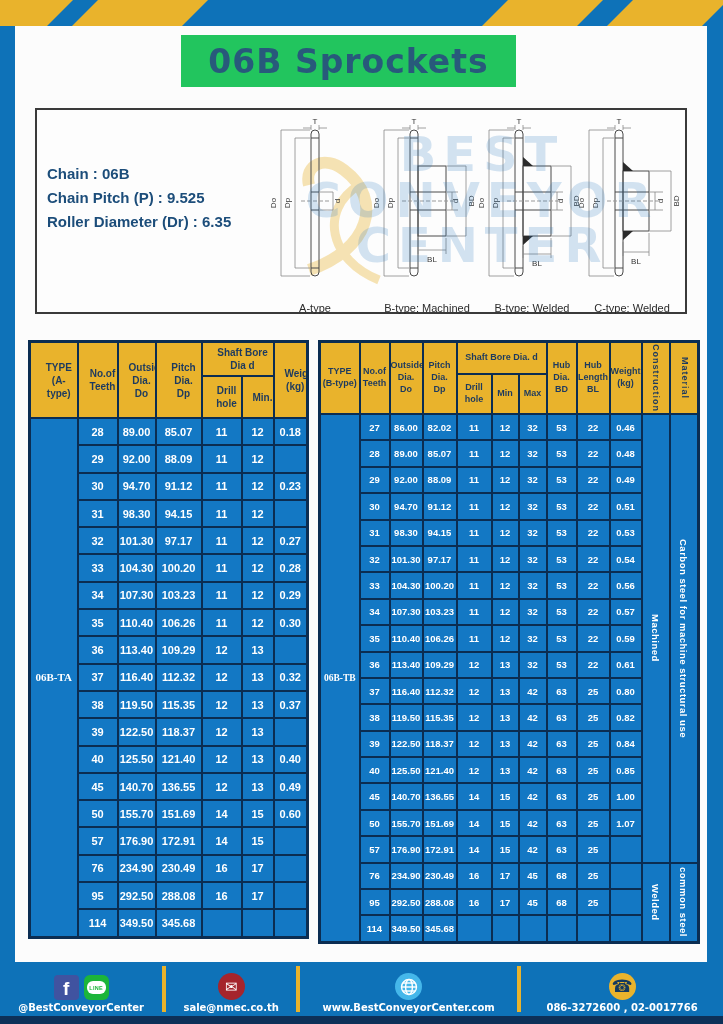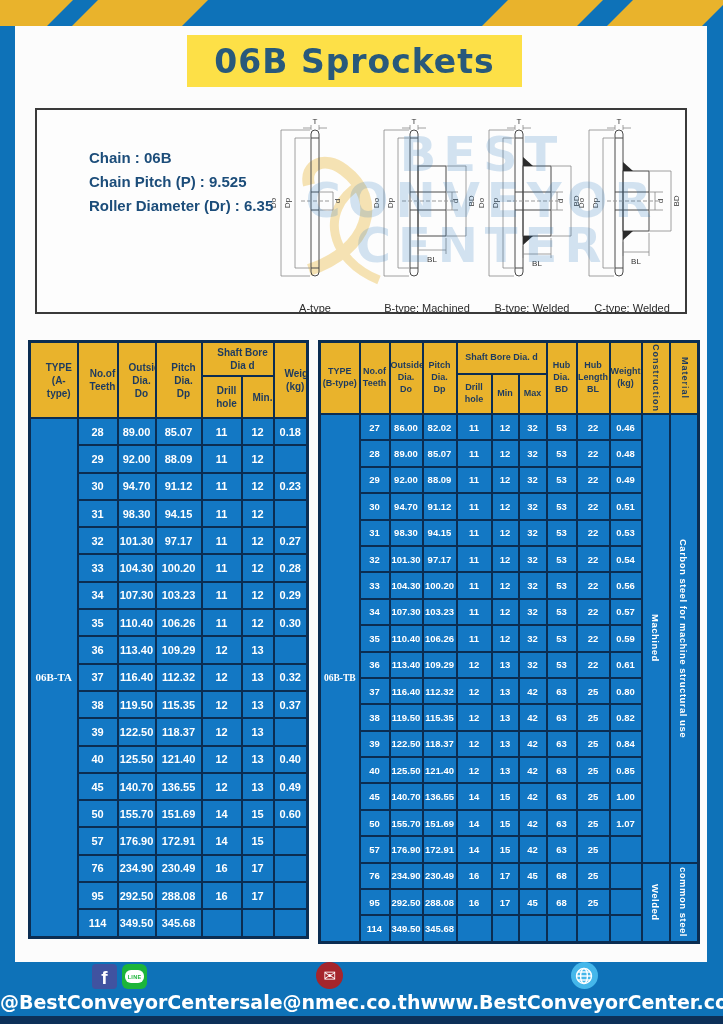--- a/index.html
+++ b/index.html
@@ -3,27 +3,27 @@
 <meta charset="utf-8">
 <style>
   html,body{margin:0;padding:0;background:#555;}
   .page{position:relative;width:723px;height:1024px;background:#0e72b8;overflow:hidden;
         font-family:"Liberation Sans",sans-serif;margin:0 auto;}
   
   .stripe{position:absolute;top:0;height:26px;width:95px;background:#e9b32c;transform:skewX(-45deg);}
   
   .panel{position:absolute;left:15px;top:26px;width:692px;height:936px;background:#fcfcfc;}
   
-  .title-banner{position:absolute;left:187px;top:35px;width:335px;height:52px;background:#fde047;
+  .title-banner{position:absolute;left:181px;top:35px;width:335px;height:52px;background:#22c55e;
         display:flex;align-items:center;justify-content:center;}
   .title-banner span{font-family:"DejaVu Sans",sans-serif;font-weight:bold;font-size:33px;color:#28597b;letter-spacing:1px;}
   
   .draw-panel{position:absolute;left:35px;top:108px;width:652px;height:206px;border:2px solid #3a3a3a;
         background:#fdfdfd;box-sizing:border-box;}
-  .specs{position:absolute;left:10px;top:36px;width:305px;z-index:3;margin-left:42px;}
+  .specs{position:absolute;left:10px;top:52px;width:305px;z-index:3;}
   .spec-line{font-size:15px;font-weight:bold;color:#1c4d7a;line-height:24px;white-space:nowrap;}
   .watermark{position:absolute;left:245px;top:22px;width:400px;text-align:center;z-index:2;pointer-events:none;
         font-family:"DejaVu Sans",sans-serif;font-weight:bold;font-size:48px;letter-spacing:7px;
         line-height:0.95;color:rgba(38,120,188,0.20);}
   .swirl{position:absolute;left:252px;top:30px;z-index:1;pointer-events:none;opacity:0.35;}
   .fig{position:absolute;top:6px;display:flex;flex-direction:column;align-items:center;z-index:1;}
   .fig-caption{font-size:11px;color:#2b2b2b;margin-top:16px;white-space:nowrap;}
   .fig svg text{font-family:"Liberation Sans",sans-serif;}
   
   .tbl{border-collapse:collapse;table-layout:fixed;position:absolute;border:3px solid #0b2d52;}
@@ -40,21 +40,21 @@
   .tbl-a thead tr:last-child th{height:40px;}
   .tbl-b thead tr:first-child th{height:30px;}
   .tbl-b thead tr:last-child th{height:38px;}
   .type-cell{font-size:11px;font-family:Liberation Serif, serif;}
   .th-vert{writing-mode:vertical-rl;letter-spacing:1px;font-size:10px;white-space:nowrap;text-align:center;}
   .vert-cell{writing-mode:vertical-rl;letter-spacing:0.5px;font-size:9.5px;text-align:center;white-space:nowrap;}
   
   .footer{position:absolute;left:0;top:962px;width:723px;height:54px;display:flex;align-items:stretch;}
   .fgroup{display:flex;flex-direction:column;align-items:center;justify-content:flex-end;padding-bottom:3px;}
   .ficons{display:flex;gap:5px;align-items:center;margin-bottom:2px;}
-  .ftext{font-family:"DejaVu Sans",sans-serif;font-weight:bold;color:#fff;font-size:19px;white-space:nowrap;}
+  .ftext{font-family:"DejaVu Sans",sans-serif;font-weight:bold;color:#fff;font-size:10px;white-space:nowrap;}
   .fsep{width:4px;background:#e9b32c;margin:4px 0;}
   .icon-fb{width:25px;height:25px;background:#4053a0;border-radius:4px;color:#fff;font-weight:bold;
         font-size:19px;display:flex;align-items:flex-end;justify-content:center;line-height:23px;}
   .icon-line{width:25px;height:25px;background:#1cb53a;border-radius:6px;display:flex;align-items:center;justify-content:center;}
   .line-bubble{background:#fff;border-radius:6px;width:19px;height:13px;color:#1cb53a;font-size:5.5px;
         font-weight:bold;display:flex;align-items:center;justify-content:center;letter-spacing:0.3px;}
   .icon-circle{width:27px;height:27px;border-radius:50%;display:flex;align-items:center;justify-content:center;margin-bottom:2px;}
   .icon-mail{background:#a5252c;color:#fff;font-size:15px;}
   .icon-globe{background:#45b7ea;}
   .icon-phone{background:#e9b32c;color:#14395f;font-size:17px;}

